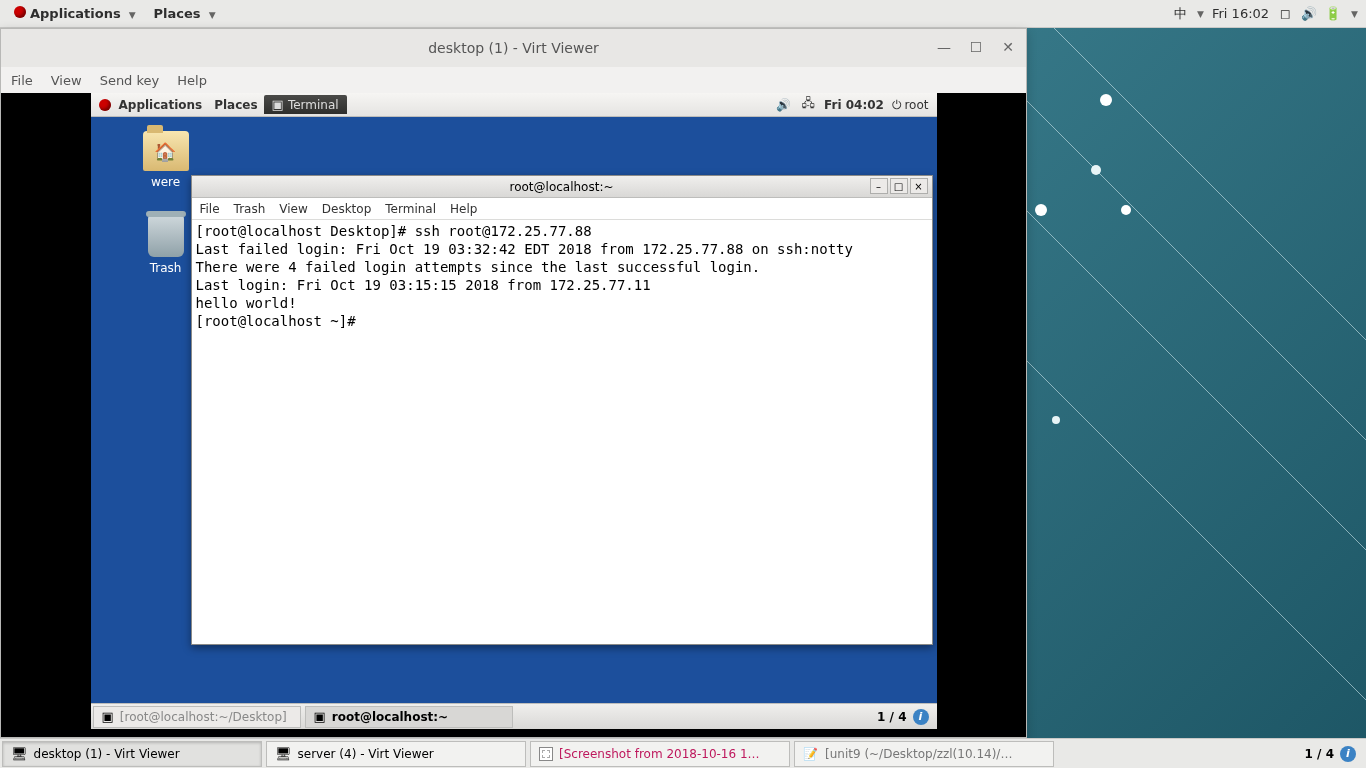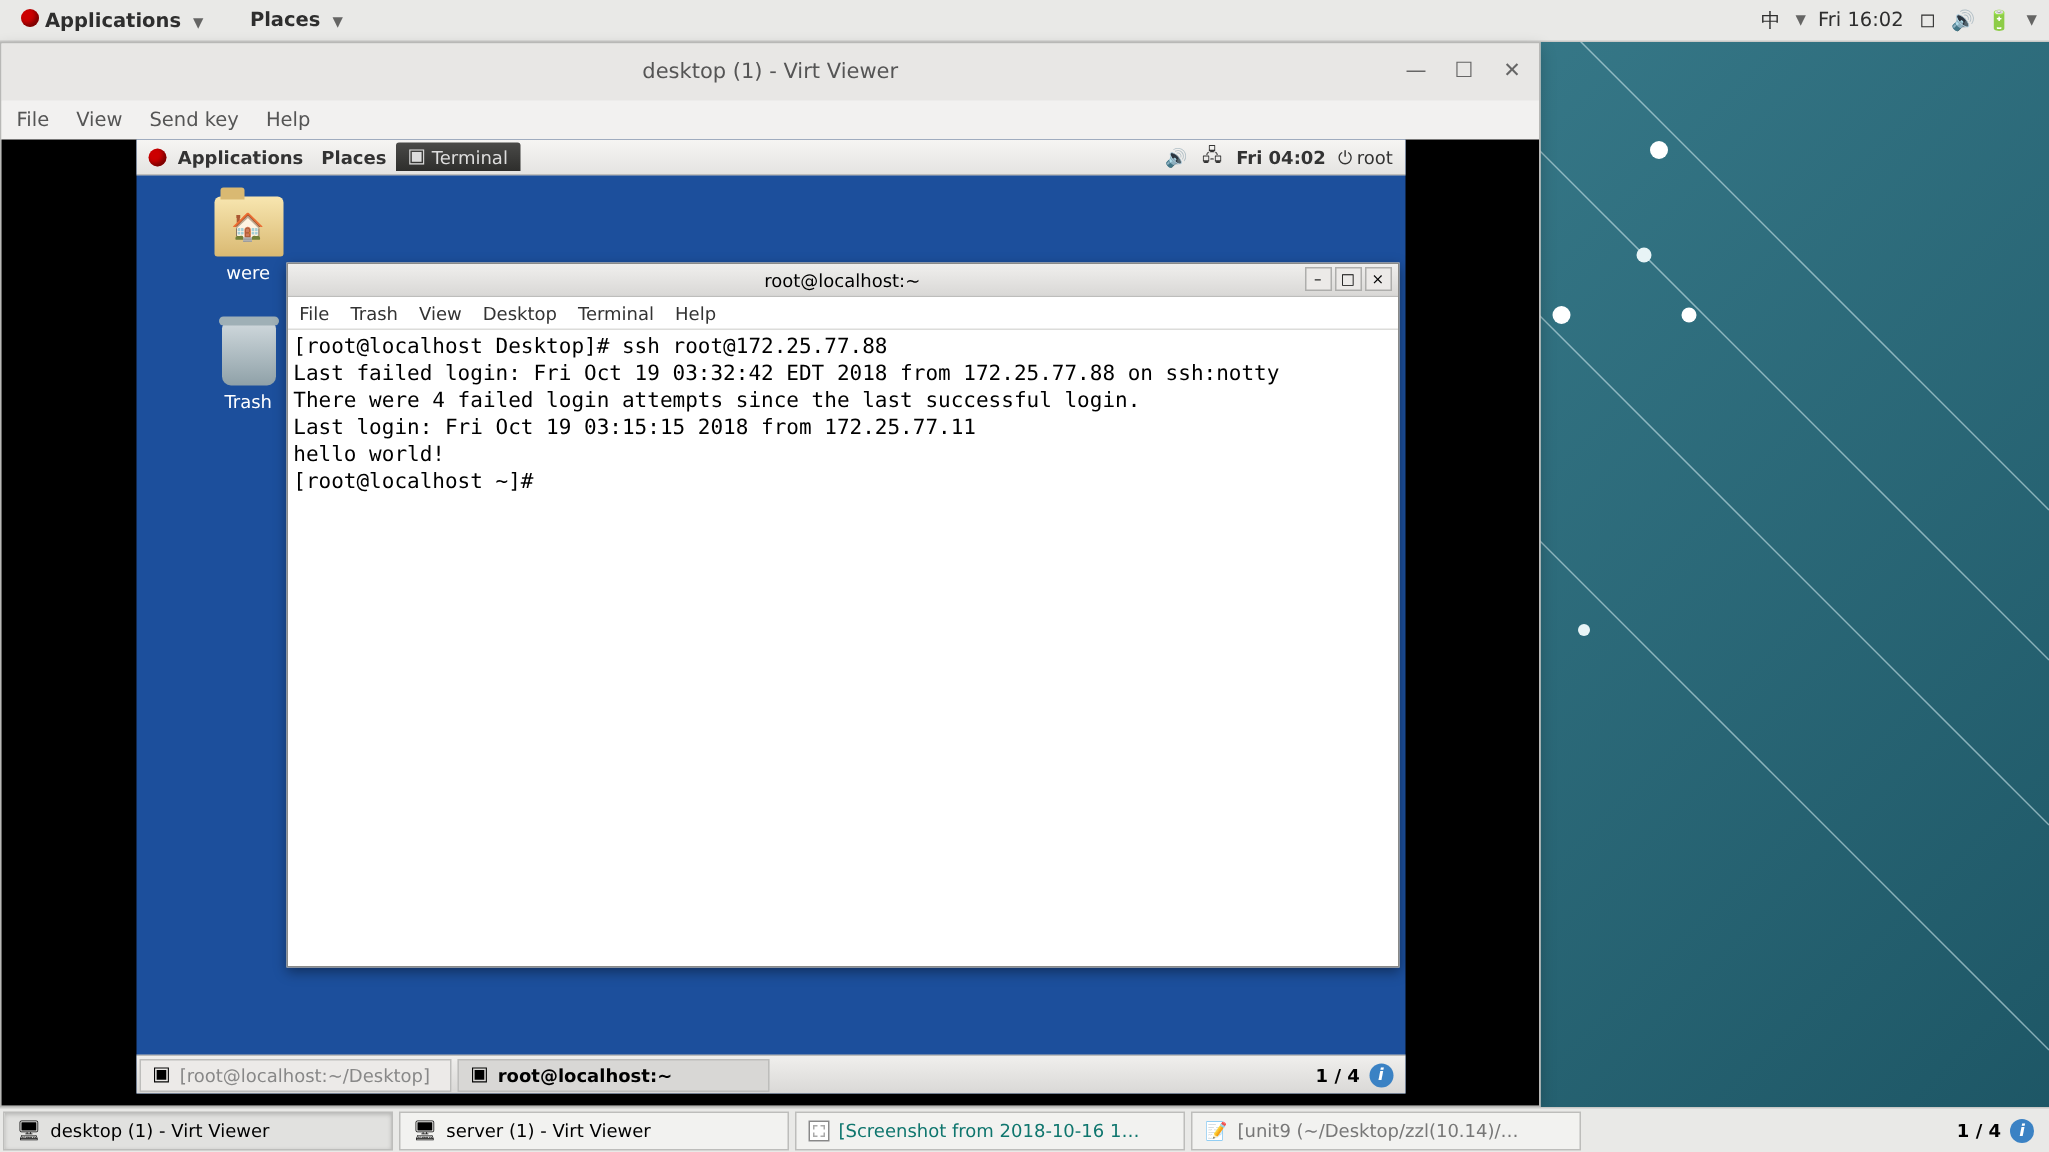--- a/index.html
+++ b/index.html
@@ -7,21 +7,21 @@
 
 
 .host-wall { position:absolute; inset:0;
   background:linear-gradient(135deg,#7fb8c4 0%,#3a7d8d 40%,#1d5665 100%); }
 .host-wall svg { position:absolute; right:0; top:20px; }
 
 
 .host-top { position:absolute; top:0; left:0; right:0; height:28px; background:#e9e9e7;
   display:flex; align-items:center; padding:0 8px; font-size:13px; color:#2e2e2e;
   border-bottom:1px solid #c9c9c7; }
-.host-top .menu { display:flex; gap:13px; }
+.host-top .menu { display:flex; gap:0; }
 .host-top .menu span { padding:2px 6px; cursor:pointer; }
 .host-top .tray { margin-left:auto; display:flex; align-items:center; gap:8px; }
 .tri { font-size:9px; margin-left:2px; opacity:.7; }
 .rh-dot { width:12px; height:12px; border-radius:50%; background:#cc0000; display:inline-block; margin-right:4px; box-shadow:inset -2px -2px 3px rgba(0,0,0,.4);}
 
 
 .host-bot { position:absolute; bottom:0; left:0; right:0; height:30px; background:#e9e9e7;
   display:flex; align-items:center; border-top:1px solid #c9c9c7; font-size:12px;}
 .host-bot .task { display:flex; align-items:center; gap:6px; height:26px; margin:2px;
   padding:0 8px; border:1px solid #bdbdbb; background:#f2f2f0; min-width:0; width:260px;
@@ -223,23 +223,23 @@
   </div>
 </div>
 
 <div class="host-bot">
   <div class="task active">
     <span class="mon-ico">🖥</span>
     <span>desktop (1) - Virt Viewer</span>
   </div>
   <div class="task">
     <span class="mon-ico">🖥</span>
-    <span>server (1) - Virt Viewer</span>
-  </div>
-  <div class="task" style="color:#0f766e">
+    <span>server (4) - Virt Viewer</span>
+  </div>
+  <div class="task" style="color:#be185d">
     <span class="scr-ico"></span>
     <span>[Screenshot from 2018-10-16 1…</span>
   </div>
   <div class="task" style="color:#777">
     <span class="ico">📝</span>
     <span>[unit9 (~/Desktop/zzl(10.14)/…</span>
   </div>
   <div class="ws">
     <span>1 / 4</span>
     <span class="info-dot">i</span>

